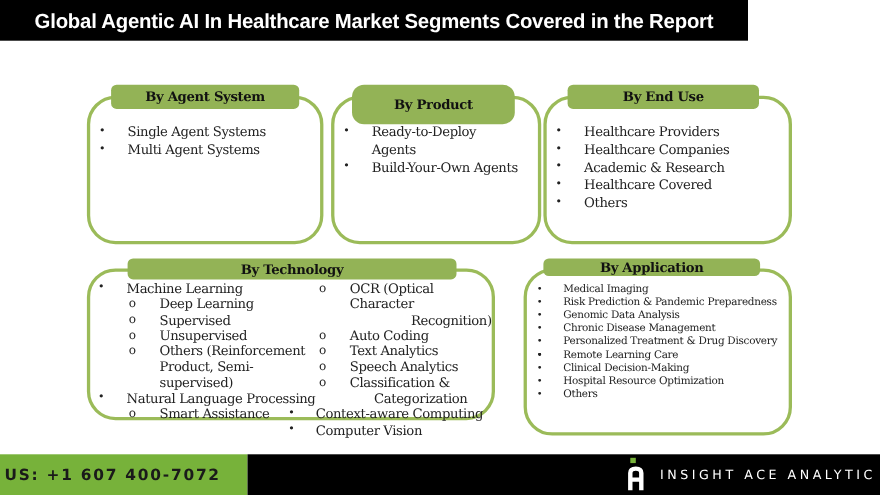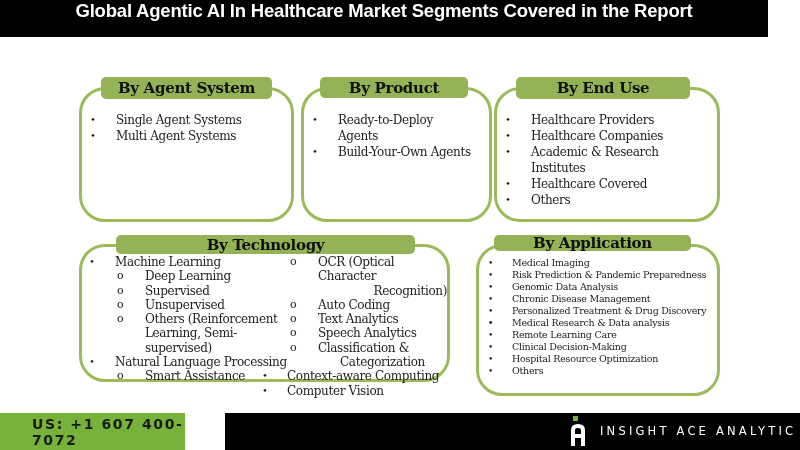--- a/index.html
+++ b/index.html
@@ -1,54 +1,54 @@
 <!DOCTYPE html>
 <html><head>
 <meta charset="utf-8">
 <style>
   * { box-sizing: border-box; margin: 0; padding: 0; }
   html, body { width: 800px; height: 450px; background: #ffffff; overflow: hidden; }
   body { position: relative; font-family: "DejaVu Serif", "Liberation Serif", serif; color: #1a1a1a; }
 
   .title-bar {
-    position: absolute; left: 0; top: 0; width: 768px; height: 37px;
+    position: absolute; left: 0; top: 0; width: 680px; height: 37px;
     background: #000000; color: #ffffff;
-    display: flex; justify-content: center;
+    display: flex; align-items: center; justify-content: center;
   }
   .title-bar span {
     font-family: "Liberation Sans", sans-serif; font-weight: bold;
     font-size: 18.5px; letter-spacing: -0.2px;
   }
 
   .box {
     position: absolute; border: 3px solid #9bbb59; border-radius: 26px; background: #ffffff;
   }
   .tab {
     position: absolute; background: #93b356; border-radius: 5px;
     display: flex; align-items: center; justify-content: center;
     font-family: "DejaVu Serif", "Liberation Serif", serif; font-weight: bold;
-    font-size: 15px; color: #111; letter-spacing: -0.3px;
+    font-size: 12px; color: #111; letter-spacing: -0.3px;
   }
 
   ul.list { list-style: none; position: absolute; }
   ul.list li {
     position: relative; font-size: 12px; line-height: 16px; letter-spacing: -0.35px;
     font-family: "DejaVu Serif", serif; color: #222;
   }
   ul.list li .bullet { position: absolute; left: 0; top: 0; font-size: 10px; }
   ul.list li.l1 { padding-left: 26px; }
   ul.list li.l2 { padding-left: 56px; }
   ul.list li.l2 .bullet { left: 28px; font-size: 11px; }
 
   ul.small li { font-size: 9.5px; line-height: 12px; padding-left: 24px; letter-spacing: -0.25px; }
   ul.small li .bullet { font-size: 9px; }
 
   .footer-left {
-    position: absolute; left: 0; top: 413px; width: 185px; height: 37px; background: #77b23a;
-    display: flex; align-items: center; padding-left: 32px;
+    position: absolute; left: 0; top: 413px; width: 225px; height: 37px; background: #77b23a;
+    display: flex; align-items: center; padding-left: 4px;
   }
   .footer-left span {
     font-family: "DejaVu Sans", sans-serif; font-size: 14px; letter-spacing: 1.6px; color: #1a1a1a; font-weight: 600;
   }
   .footer-right {
     position: absolute; left: 225px; top: 413px; width: 575px; height: 37px; background: #000000;
   }
   .logo {
     position: absolute; left: 569px; top: 416px; width: 18px; height: 30px;
   }
@@ -67,53 +67,52 @@
 <div class="box" style="left:79px; top:87px; width:215px; height:135px;"></div>
 <div class="tab" style="left:101px; top:77px; width:171px; height:22px;">
   <span>By Agent System</span>
 </div>
 <ul class="list" style="left:90px; top:112px; width:195px;">
   <li class="l1"><span class="bullet">•</span><span>Single Agent Systems</span></li>
   <li class="l1"><span class="bullet">•</span><span>Multi Agent Systems</span></li>
 </ul>
 
 <div class="box" style="left:301px; top:87px; width:191px; height:135px;"></div>
-<div class="tab" style="left:320px; top:77px; width:148px; height:21px;">
+<div class="tab" style="left:320px; top:77px; width:148px; height:36px;border-radius:11px;">
   <span>By Product</span>
 </div>
 <ul class="list" style="left:312px; top:112px; width:178px;">
   <li class="l1"><span class="bullet">•</span><span>Ready-to-Deploy</span></li>
   <li class="l1"><span>Agents</span></li>
   <li class="l1"><span class="bullet">•</span><span>Build-Your-Own Agents</span></li>
 </ul>
 
 <div class="box" style="left:494px; top:87px; width:226px; height:135px;"></div>
 <div class="tab" style="left:516px; top:77px; width:174px; height:22px;">
   <span>By End Use</span>
 </div>
 <ul class="list" style="left:505px; top:112px; width:210px;">
   <li class="l1"><span class="bullet">•</span><span>Healthcare Providers</span></li>
   <li class="l1"><span class="bullet">•</span><span>Healthcare Companies</span></li>
   <li class="l1"><span class="bullet">•</span><span>Academic &amp; Research</span></li>
-  <li class="l1"><span>Institutes</span></li>
   <li class="l1"><span class="bullet">•</span><span>Healthcare Covered</span></li>
   <li class="l1"><span class="bullet">•</span><span>Others</span></li>
 </ul>
 
 <div class="box" style="left:79px; top:244px; width:371px; height:138px;"></div>
 <div class="tab" style="left:116px; top:235px; width:299px; height:19px;">
   <span>By Technology</span>
 </div>
 <ul class="list" style="left:89px; top:255px; width:200px;">
   <li class="l1" style="line-height:14.3px;"><span class="bullet">•</span><span>Machine Learning</span></li>
   <li class="l2" style="line-height:14.3px;"><span class="bullet">o</span><span>Deep Learning</span></li>
   <li class="l2" style="line-height:14.3px;"><span class="bullet">o</span><span>Supervised</span></li>
   <li class="l2" style="line-height:14.3px;"><span class="bullet">o</span><span>Unsupervised</span></li>
   <li class="l2" style="line-height:14.3px;"><span class="bullet">o</span><span>Others (Reinforcement</span></li>
-  <li class="l2" style="line-height:14.3px;"><span>Learning, Semi-</span></li>
+  <li class="l2" style="line-height:14.3px;"><span>Product, Semi-</span></li>
   <li class="l2" style="line-height:14.3px;"><span>supervised)</span></li>
   <li class="l1" style="line-height:14.3px;"><span class="bullet">•</span><span>Natural Language Processing</span></li>
   <li class="l2" style="line-height:14.3px;"><span class="bullet">o</span><span>Smart Assistance</span></li>
 </ul>
 <ul class="list" style="left:262px; top:255px; width:185px;">
   <li class="l2" style="line-height:14.3px;"><span class="bullet">o</span><span>OCR (Optical Character</span></li>
   <li class="l2" style="line-height:14.3px;text-align:right;"><span>Recognition)</span></li>
   <li class="l2" style="line-height:14.3px;"><span class="bullet">o</span><span>Auto Coding</span></li>
   <li class="l2" style="line-height:14.3px;"><span class="bullet">o</span><span>Text Analytics</span></li>
   <li class="l2" style="line-height:14.3px;"><span class="bullet">o</span><span>Speech Analytics</span></li>
@@ -127,21 +126,21 @@
 <div class="tab" style="left:494px; top:235px; width:197px; height:16px;">
   <span>By Application</span>
 </div>
 <ul class="list small" style="left:488px; top:257px; width:230px;">
   <li><span class="bullet">•</span><span>Medical Imaging</span></li>
   <li><span class="bullet">•</span><span>Risk Prediction &amp; Pandemic Preparedness</span></li>
   <li><span class="bullet">•</span><span>Genomic Data Analysis</span></li>
   <li><span class="bullet">•</span><span>Chronic Disease Management</span></li>
   <li><span class="bullet">•</span><span>Personalized Treatment &amp; Drug Discovery</span></li>
   <li><span class="bullet">•</span></li>
-  <li><span class="bullet">•</span><span>Medical Research &amp; Data analysis</span></li>
+  <li><span class="bullet">•</span></li>
   <li><span class="bullet">•</span><span>Remote Learning Care</span></li>
   <li><span class="bullet">•</span><span>Clinical Decision-Making</span></li>
   <li><span class="bullet">•</span><span>Hospital Resource Optimization</span></li>
   <li><span class="bullet">•</span><span>Others</span></li>
 </ul>
 
 <div class="footer-left">
   <span>US: +1 607 400-7072</span>
 </div>
 <div class="footer-right"></div>

